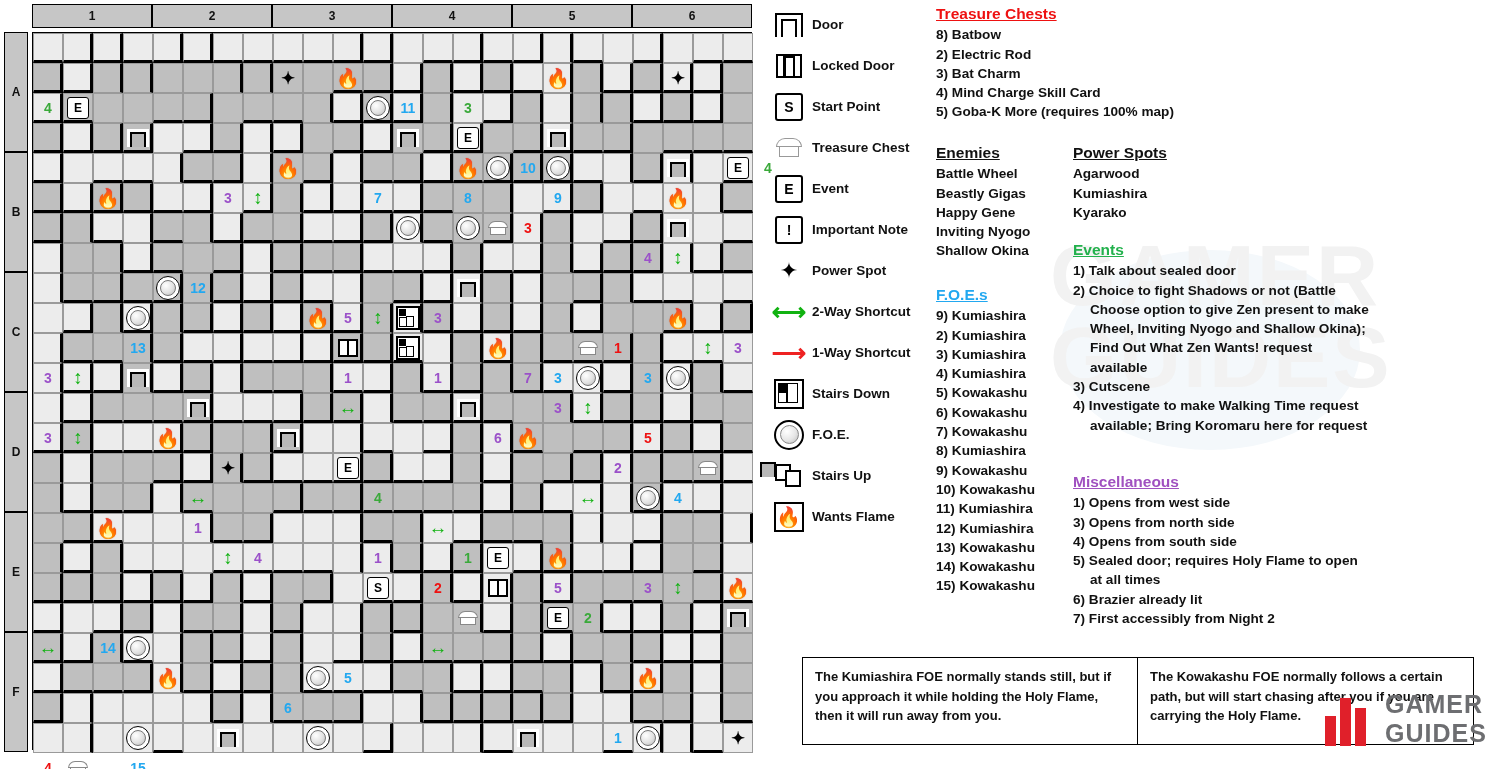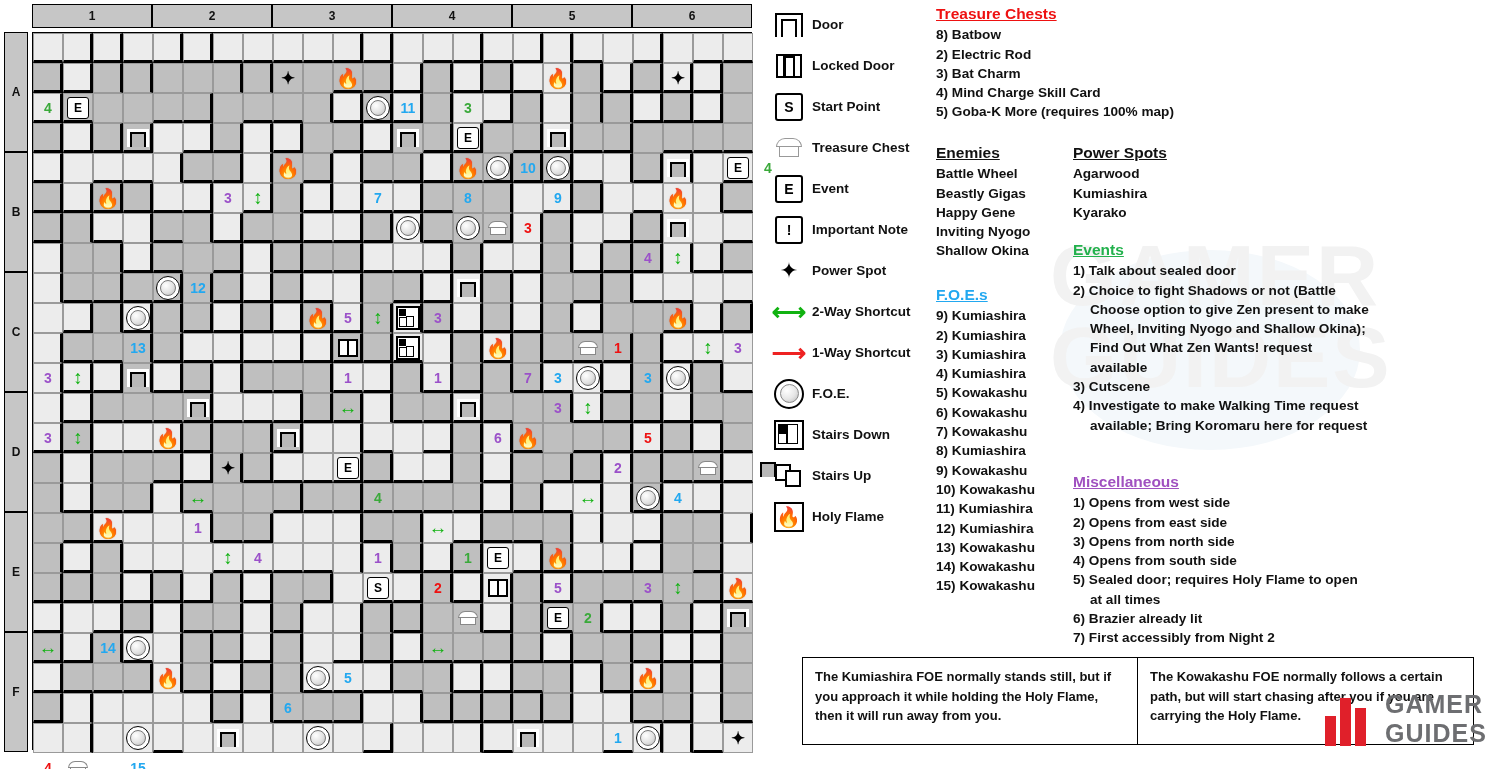--- a/index.html
+++ b/index.html
@@ -1206,50 +1206,50 @@
       <div class="lg-tx">2-Way Shortcut</div>
     </div>
     <div class="lg-row">
       <div class="lg-ic">
         <span class="barrowR">⟶</span>
       </div>
       <div class="lg-tx">1-Way Shortcut</div>
     </div>
     <div class="lg-row">
       <div class="lg-ic">
-        <span class="bfoe">
-          <i></i>
-        </span>
-      </div>
-      <div class="lg-tx">F.O.E.</div>
+        <span class="bstairD">
+          <i></i>
+          <b></b>
+          <s></s>
+        </span>
+      </div>
+      <div class="lg-tx">Stairs Down</div>
     </div>
     <div class="lg-row">
       <div class="lg-ic">
-        <span class="bstairD">
-          <i></i>
-          <b></b>
-          <s></s>
-        </span>
-      </div>
-      <div class="lg-tx">Stairs Down</div>
+        <span class="bfoe">
+          <i></i>
+        </span>
+      </div>
+      <div class="lg-tx">F.O.E.</div>
     </div>
     <div class="lg-row">
       <div class="lg-ic">
         <span class="bstairU">
           <i></i>
           <b></b>
         </span>
       </div>
       <div class="lg-tx">Stairs Up</div>
     </div>
     <div class="lg-row">
       <div class="lg-ic">
         <span class="bflame">🔥</span>
       </div>
-      <div class="lg-tx">Holy Flame</div>
+      <div class="lg-tx">Wants Flame</div>
     </div>
   </div>
 
 <div class="txtcol" style="left:936px;top:4px;width:300px;">
   <span class="hd hd-red">Treasure Chests</span>
   <div id="chest-list">
       <div class="li">8) Batbow</div>
       <div class="li">2) Electric Rod</div>
       <div class="li">3) Bat Charm</div>
       <div class="li">4) Mind Charge Skill Card</div>
@@ -1310,21 +1310,20 @@
       <div class="li">3) Cutscene</div>
       <div class="li">4) Investigate to make Walking Time request</div>
       <div class="li sub">available; Bring Koromaru here for request</div>
     </div>
 </div>
 
 <div class="txtcol" style="left:1073px;top:472px;width:400px;">
   <span class="hd hd-purple">Miscellaneous</span>
   <div id="misc-list">
       <div class="li">1) Opens from west side</div>
-      <div class="li">2) Opens from east side</div>
       <div class="li">3) Opens from north side</div>
       <div class="li">4) Opens from south side</div>
       <div class="li">5) Sealed door; requires Holy Flame to open</div>
       <div class="li sub">at all times</div>
       <div class="li">6) Brazier already lit</div>
       <div class="li">7) First accessibly from Night 2</div>
     </div>
 </div>
 
 <div id="bottombox">

